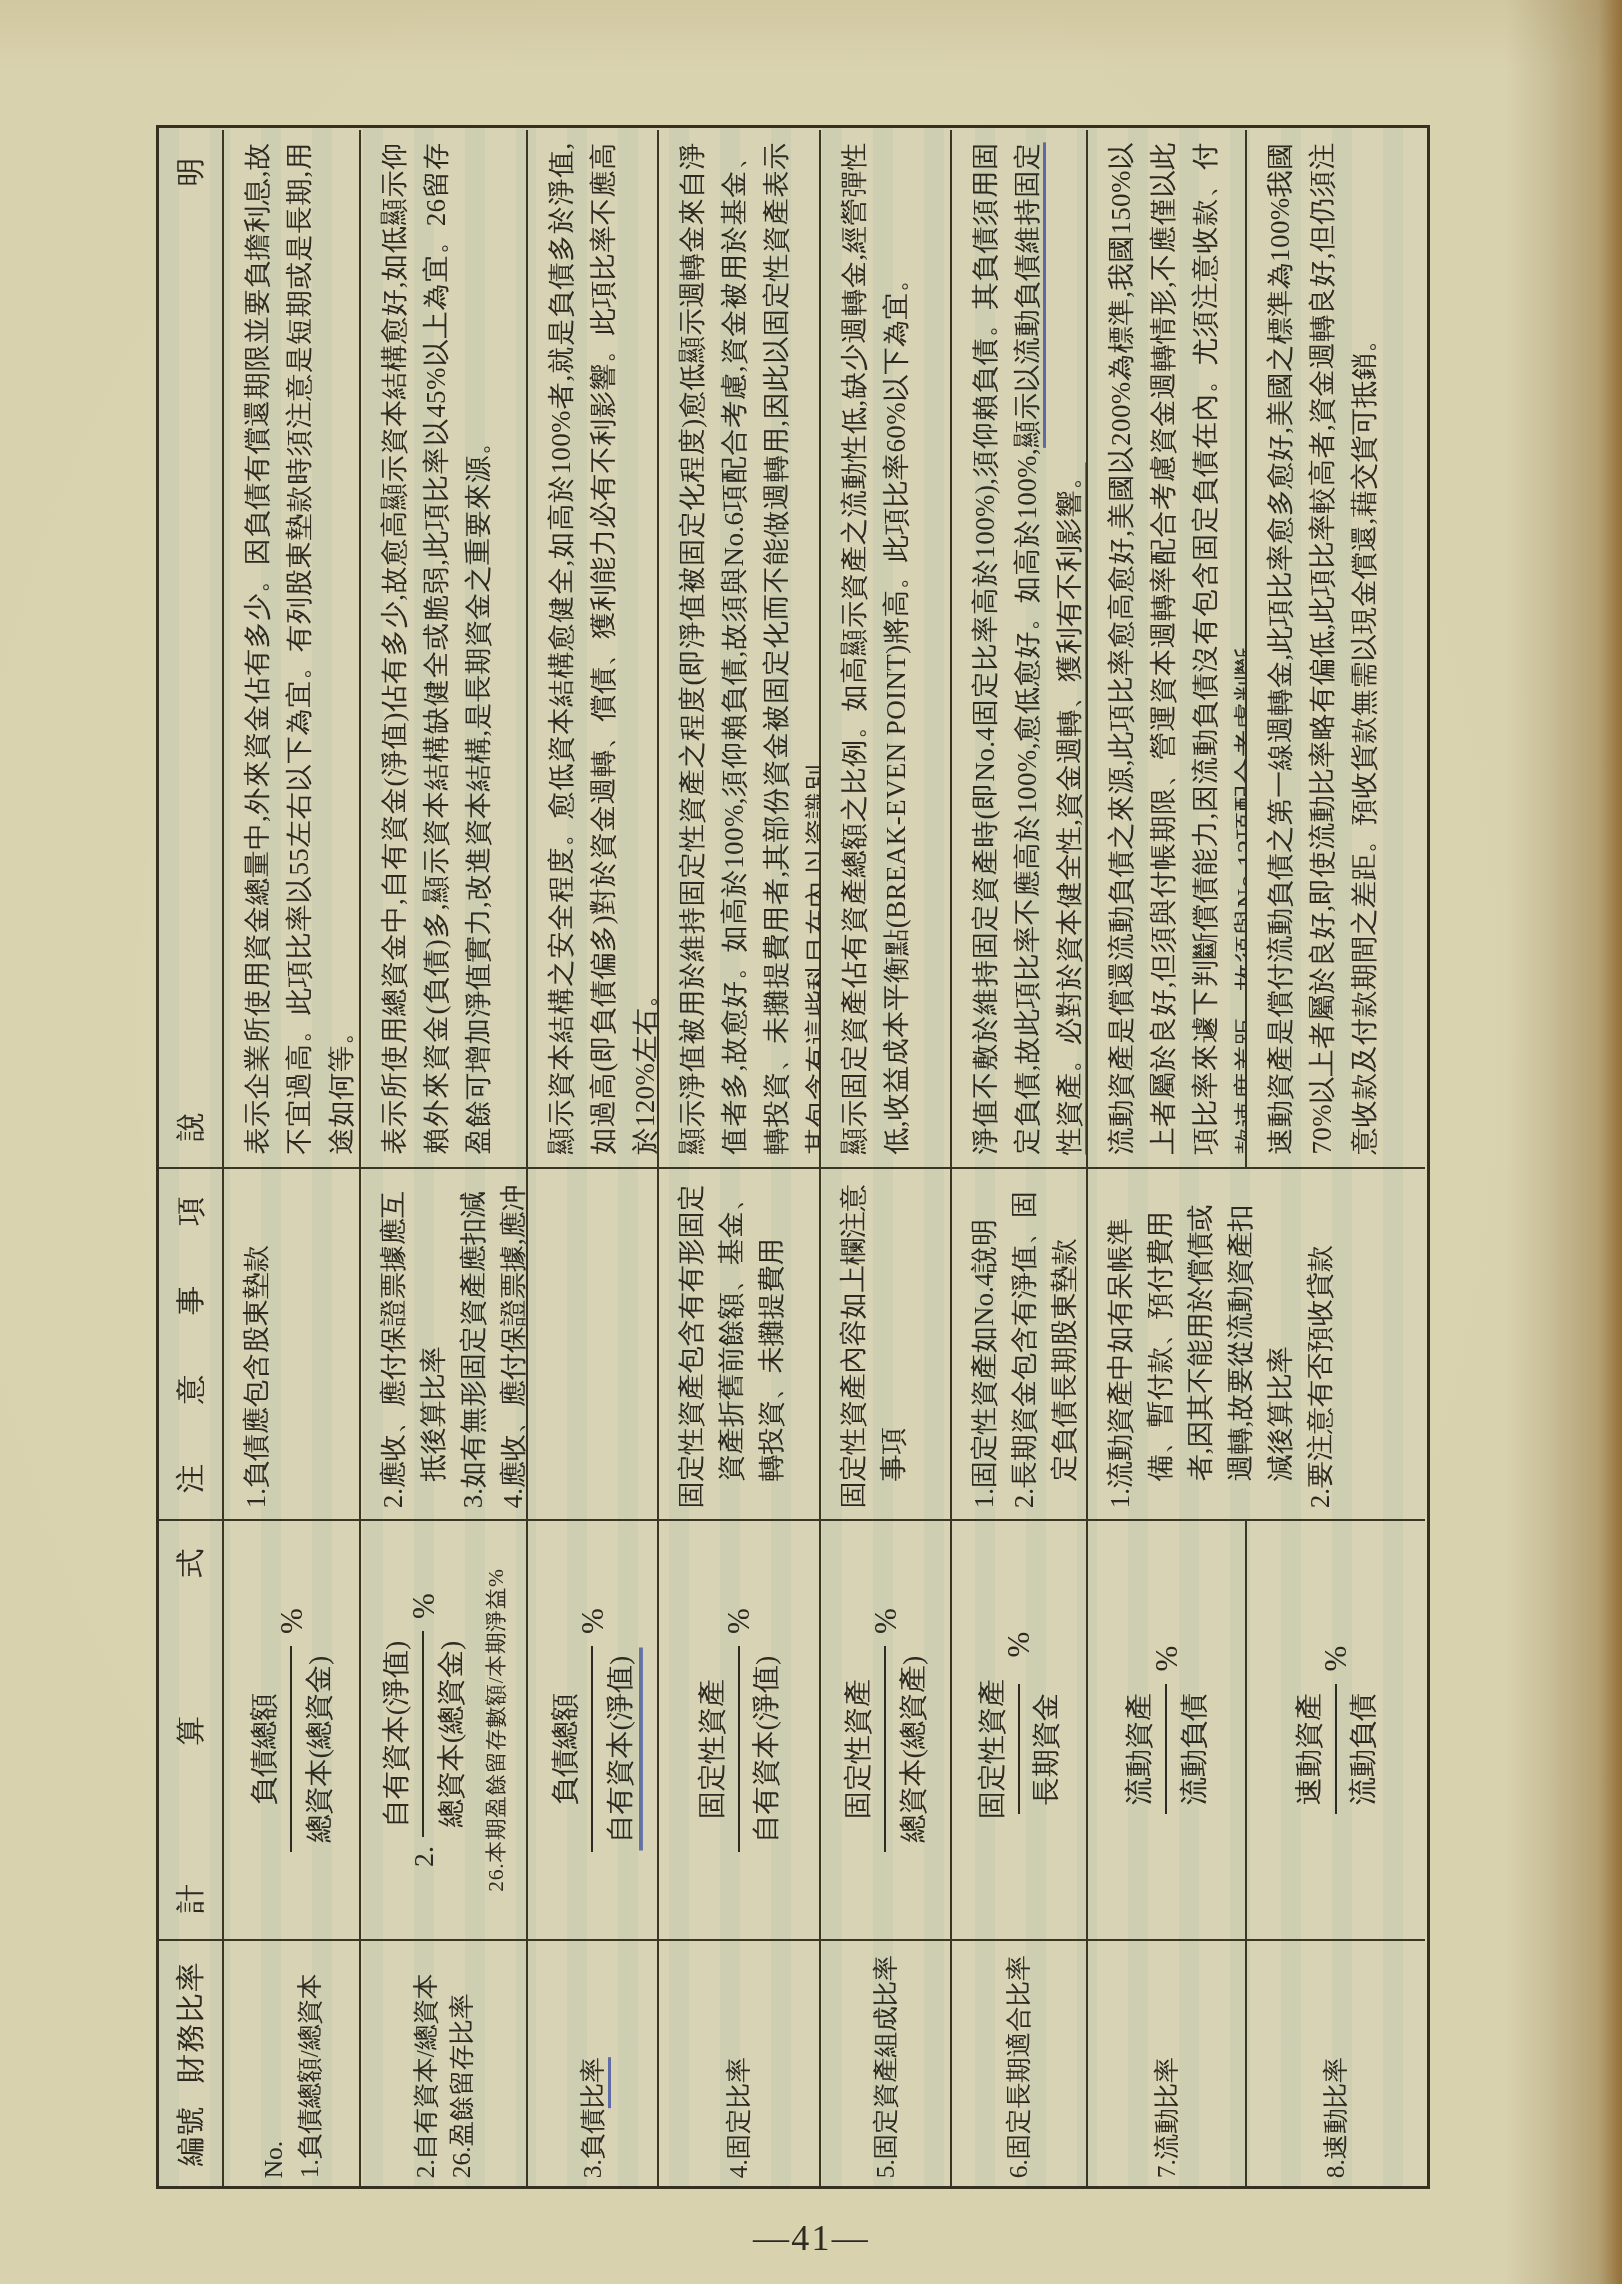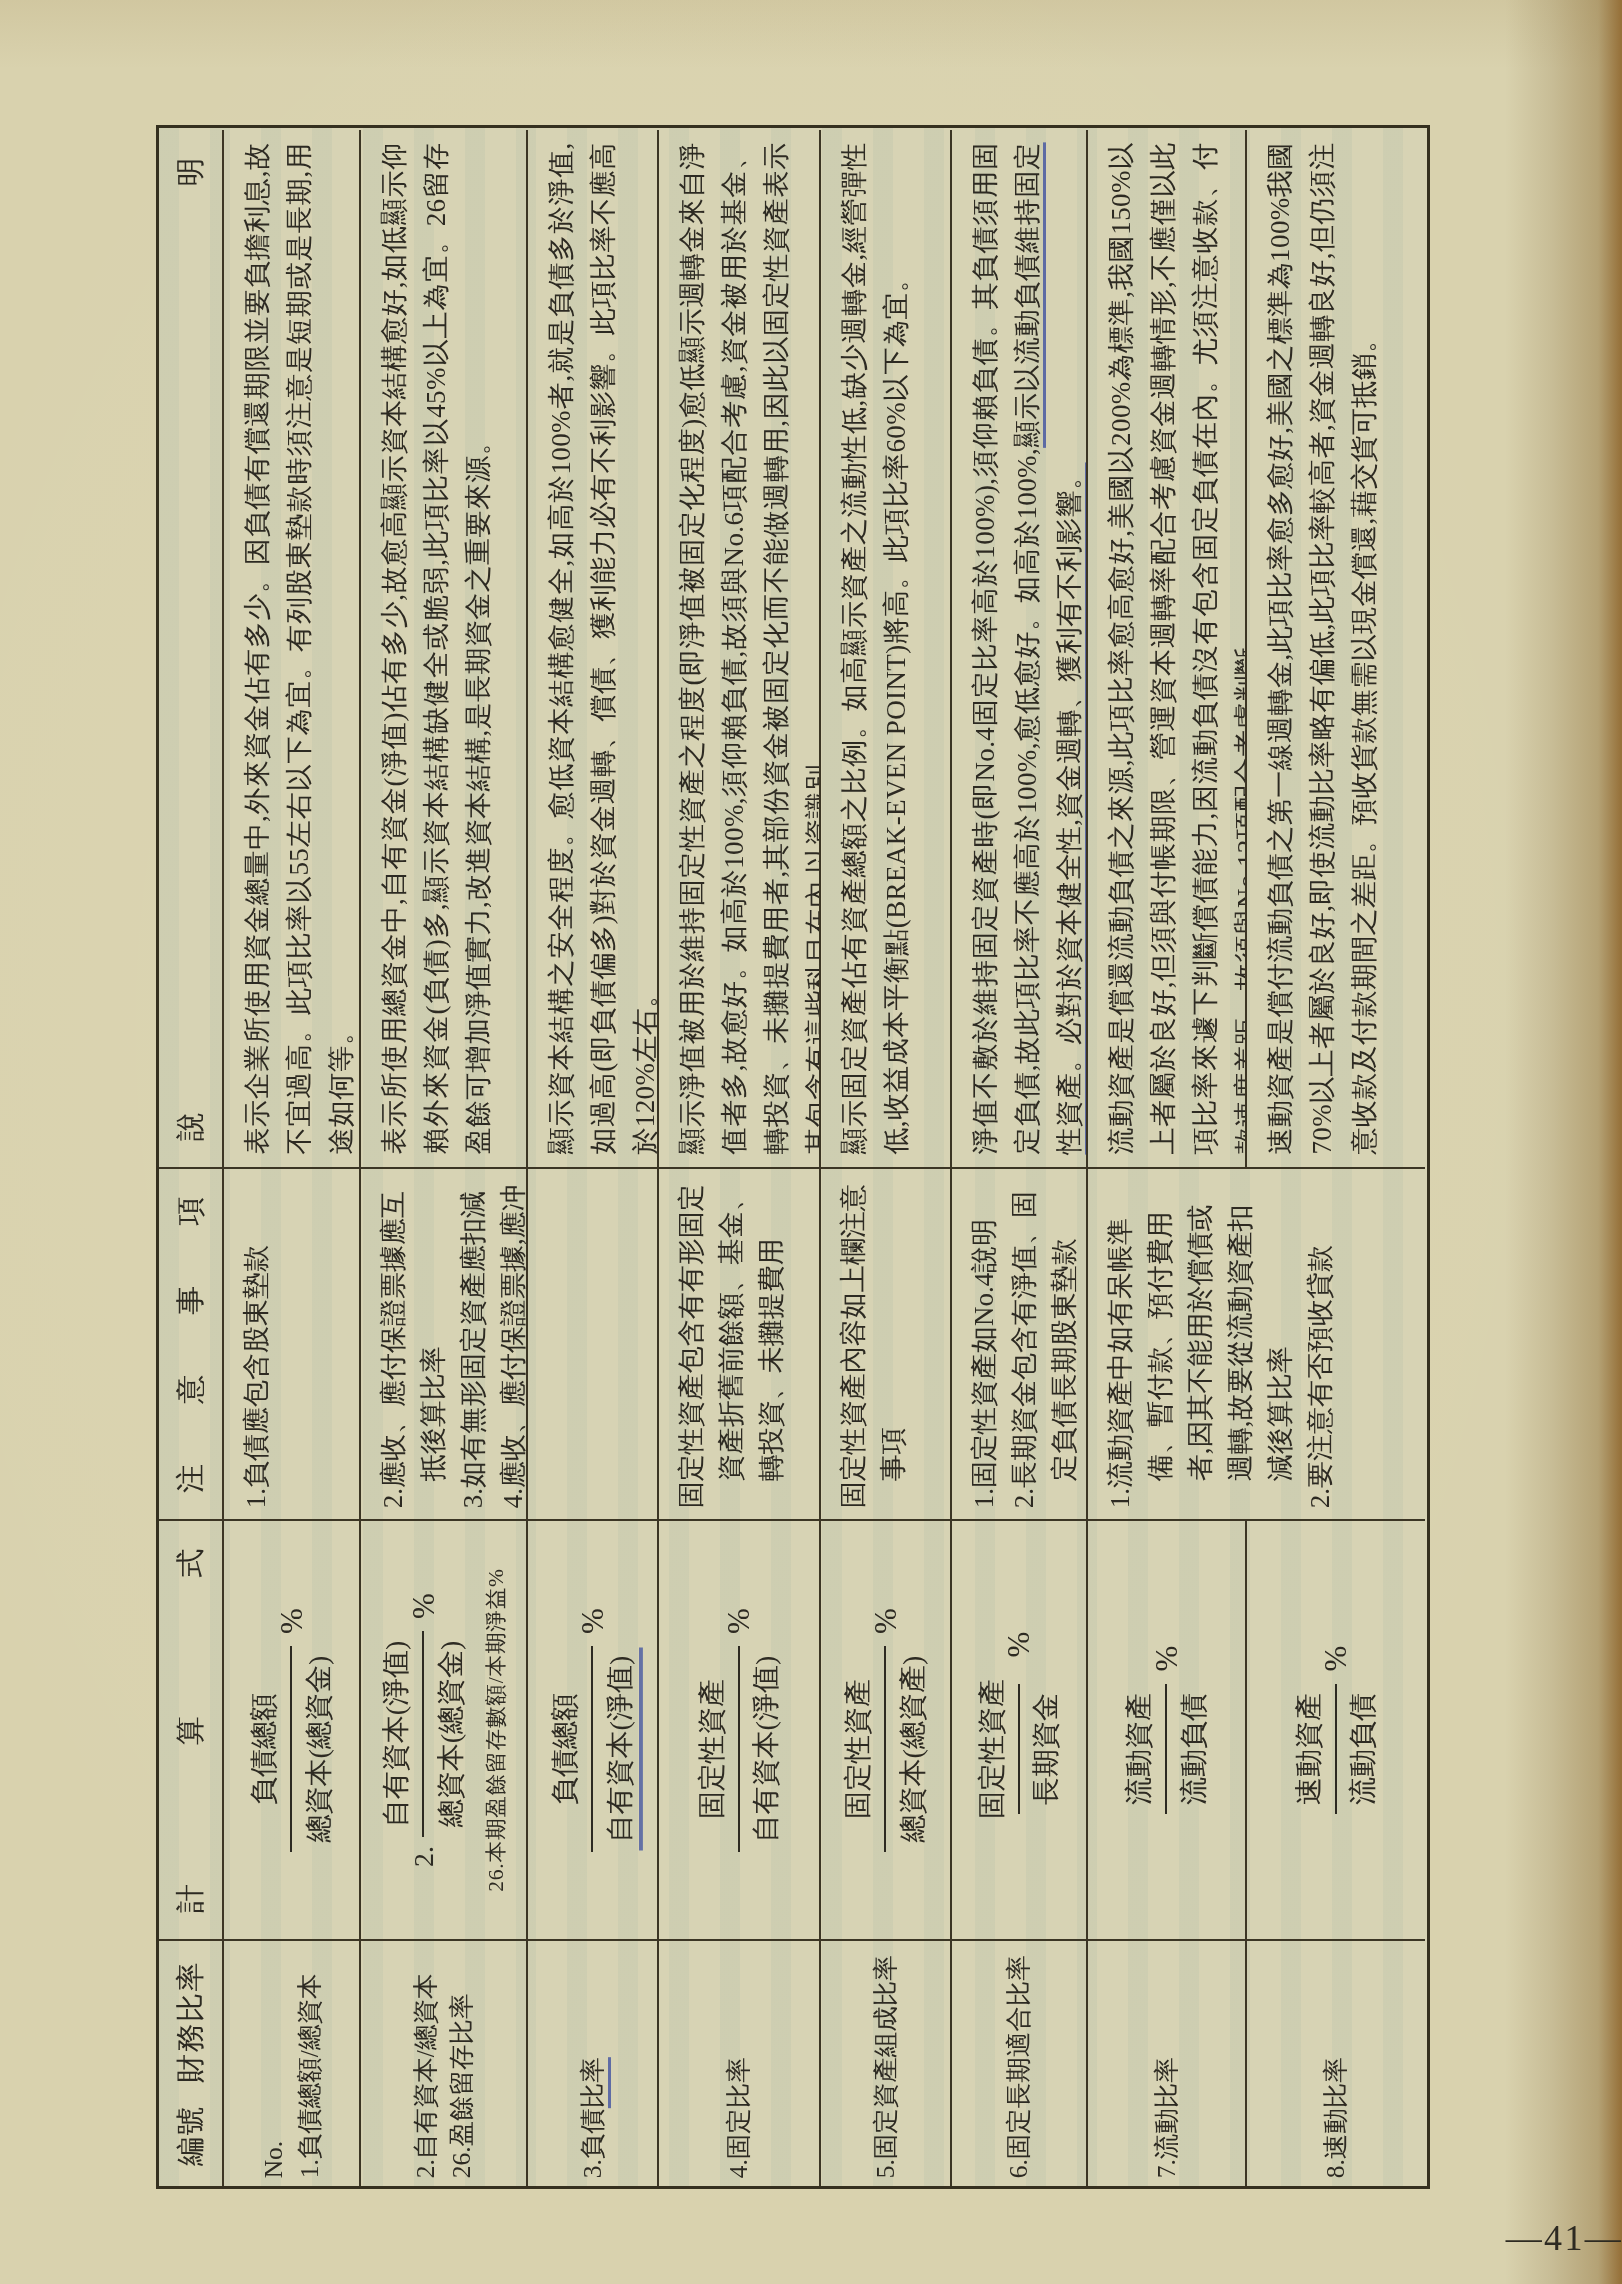--- a/index.html
+++ b/index.html
@@ -45,21 +45,21 @@
   .num{padding:0 9.3px 7px;}
   .den{border-top:2.3px solid #2d2a22;padding:7.7px 9.3px 0;}
   .den-marked{box-shadow:0 5.4px 0 -1.5px rgba(62,80,160,.75);}
   .pct{margin-left:12.4px;font-size:31px;}
   .prefix{margin-right:9.3px;}
   .extra{font-size:21.6px;margin-top:10.8px;letter-spacing:0.8px;}
   .notes-cell{padding:12.4px 10.8px;font-size:27px;line-height:40px;}
   .notes-item{padding-left:1em;text-indent:-1em;}
   .explain-cell{padding:12.4px 12.4px;font-size:27px;line-height:42px;text-align:justify;letter-spacing:0.4px;}
   .mark{text-decoration:underline;text-decoration-thickness:3.1px;text-underline-offset:7px;text-decoration-color:rgba(62,80,160,.78);}
-  .pageno{position:absolute;left:0;right:0;top:2217px;text-align:right;font-size:36px;letter-spacing:2.3px;color:#2d2a22;}
+  .pageno{position:absolute;left:0;right:0;top:2217px;text-align:center;font-size:36px;letter-spacing:2.3px;color:#2d2a22;}
 </style>
 </head>
 <body>
 
 <div class="paper-shade"></div>
 
 <div class="tbl" id="grid">
   <div class="cell hc hc-name">
     <span>編號</span>
     <span>財務比率</span>

